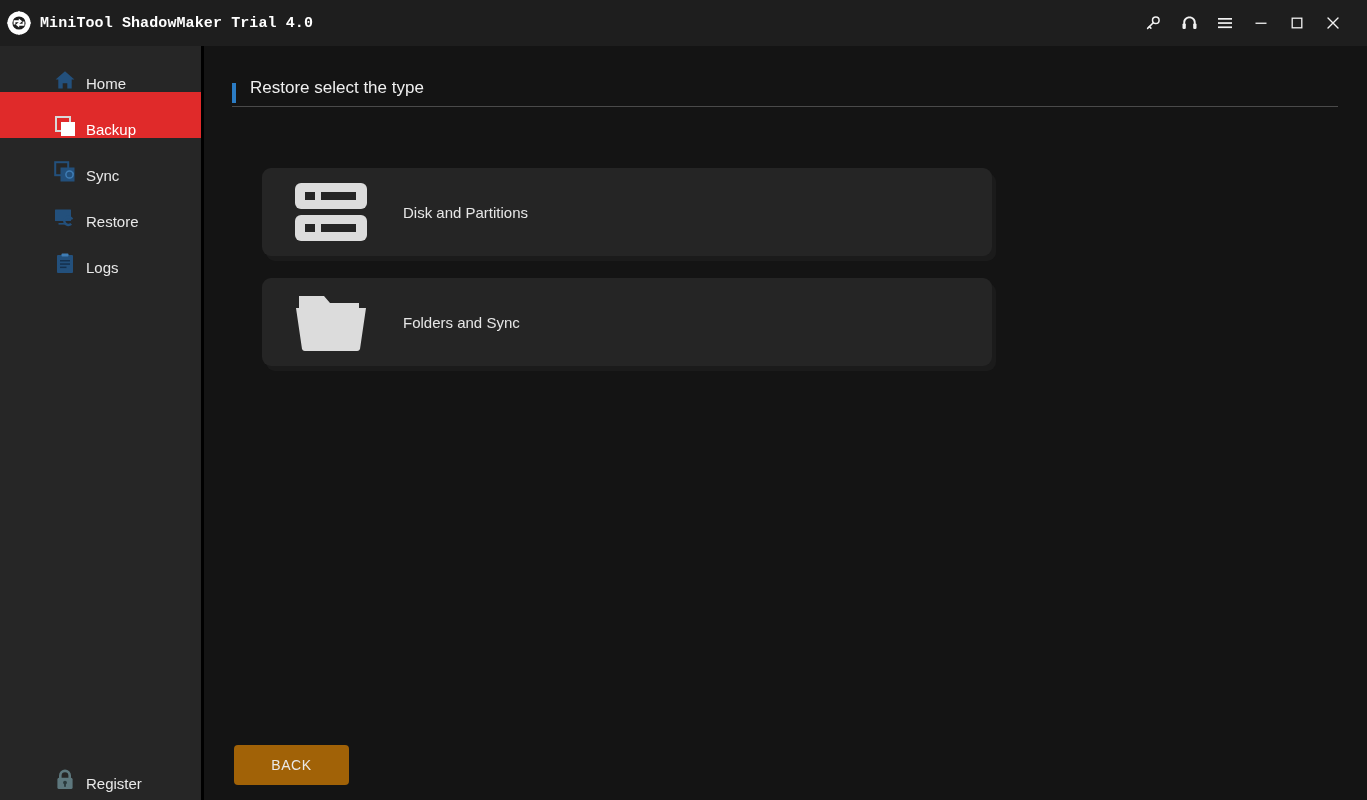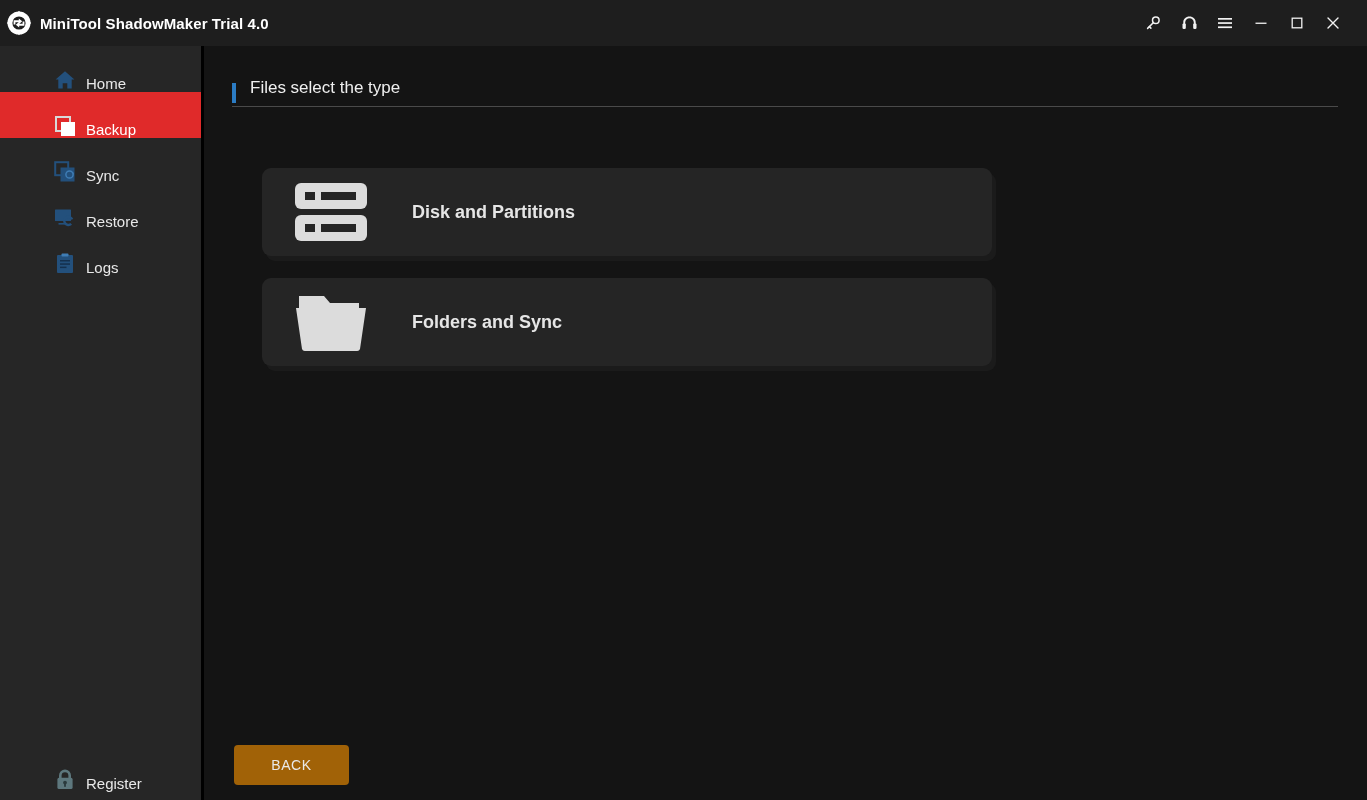--- a/index.html
+++ b/index.html
@@ -29,20 +29,21 @@
     margin-left: 6px;
     margin-right: 8px;
     flex: 0 0 auto;
   }
   .app-title {
     color: #ffffff;
     font-size: 15px;
     font-weight: bold;
     letter-spacing: 0.1px;
     white-space: nowrap;
+    font-family: Liberation Mono, monospace;
   }
   .titlebar-spacer { flex: 1 1 auto; }
   .tb-btn {
     width: 36px;
     height: 46px;
     display: flex;
     align-items: center;
     justify-content: center;
     color: #f2f2f2;
     cursor: pointer;
@@ -150,24 +151,23 @@
     width: 74px;
     height: 62px;
     margin-left: 32px;
     display: flex;
     align-items: center;
     justify-content: center;
     flex: 0 0 auto;
   }
   .card-label {
     color: #e6e6e6;
-    font-size: 18px;
-    margin-left: 44px;
+    font-size: 15px;
+    margin-left: 35px;
     white-space: nowrap;
-    font-weight: bold;
   }
 
   .back-btn {
     position: absolute;
     left: 27px;
     top: 699px;
     width: 115px;
     height: 40px;
     background: #a16207;
     border: none;
@@ -326,21 +326,21 @@
       <span class="nav-label">Register</span>
     </div>
 
   </div>
 </div>
 
 <div class="main">
 
   <div class="section-head">
     <span class="accent-bar"></span>
-    <span class="section-title">Files select the type</span>
+    <span class="section-title">Restore select the type</span>
     <span class="section-rule"></span>
   </div>
 
   <div class="cards">
 
     <div class="card">
       <span class="card-icon">
         <svg width="74" height="62" viewBox="0 0 74 62">
           <rect x="1" y="2" width="72" height="26" rx="6" fill="#dcdcdc"></rect>
           <rect x="1" y="34" width="72" height="26" rx="6" fill="#dcdcdc"></rect>

